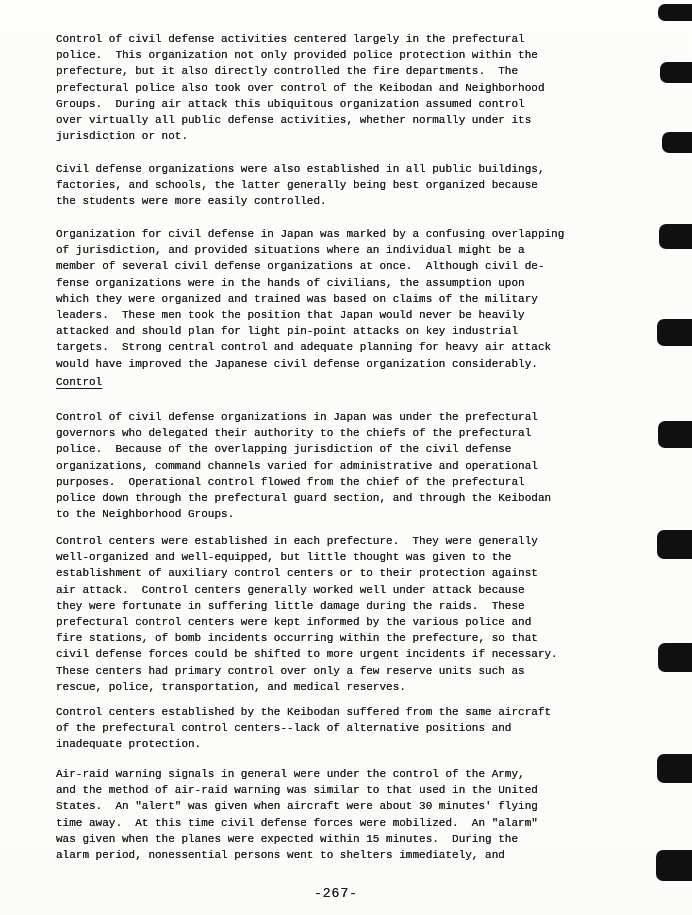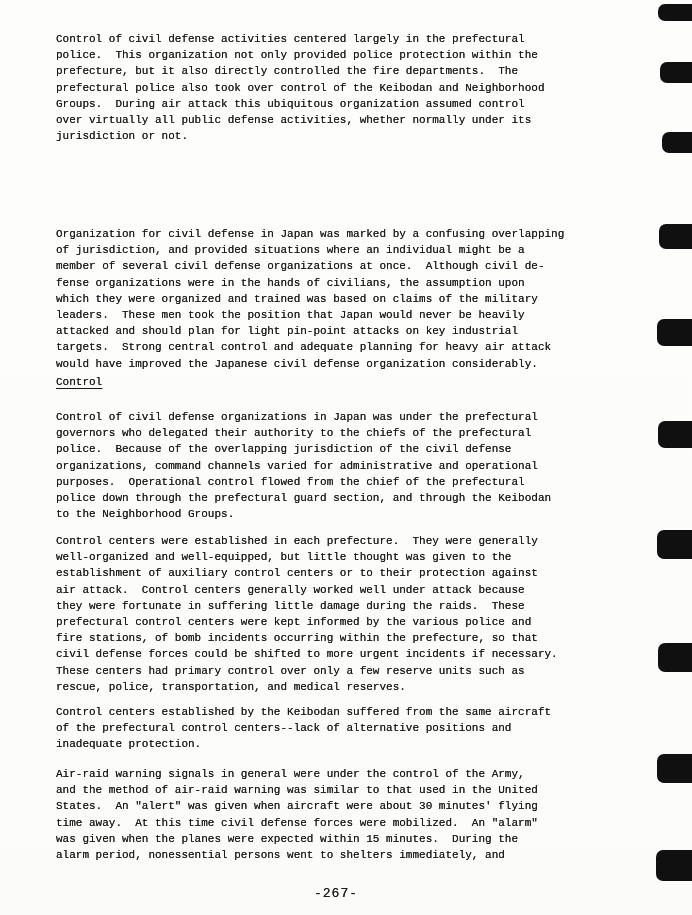--- a/index.html
+++ b/index.html
@@ -51,20 +51,23 @@
 <div class="page">
 
   <div class="tblock" style="top:31px">Control of civil defense activities centered largely in the prefectural
 police.  This organization not only provided police protection within the
 prefecture, but it also directly controlled the fire departments.  The
 prefectural police also took over control of the Keibodan and Neighborhood
 Groups.  During air attack this ubiquitous organization assumed control
 over virtually all public defense activities, whether normally under its
 jurisdiction or not.</div>
 
+  <div class="tblock" style="top:161px">Civil defense organizations were also established in all public buildings,
+factories, and schools, the latter generally being best organized because
+the students were more easily controlled.</div>
 
   <div class="tblock" style="top:226px">Organization for civil defense in Japan was marked by a confusing overlapping
 of jurisdiction, and provided situations where an individual might be a
 member of several civil defense organizations at once.  Although civil de-
 fense organizations were in the hands of civilians, the assumption upon
 which they were organized and trained was based on claims of the military
 leaders.  These men took the position that Japan would never be heavily
 attacked and should plan for light pin-point attacks on key industrial
 targets.  Strong central control and adequate planning for heavy air attack
 would have improved the Japanese civil defense organization considerably.</div>

